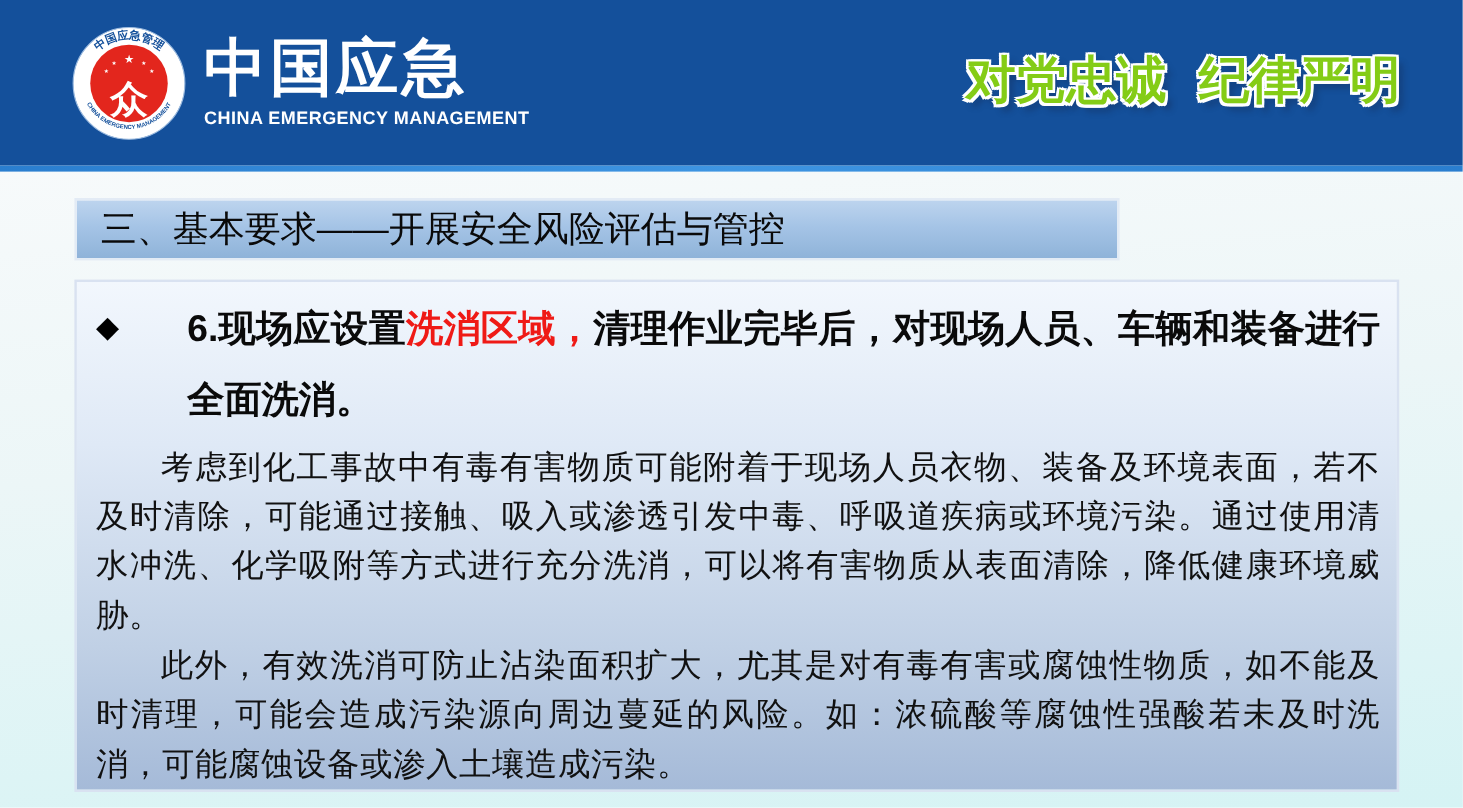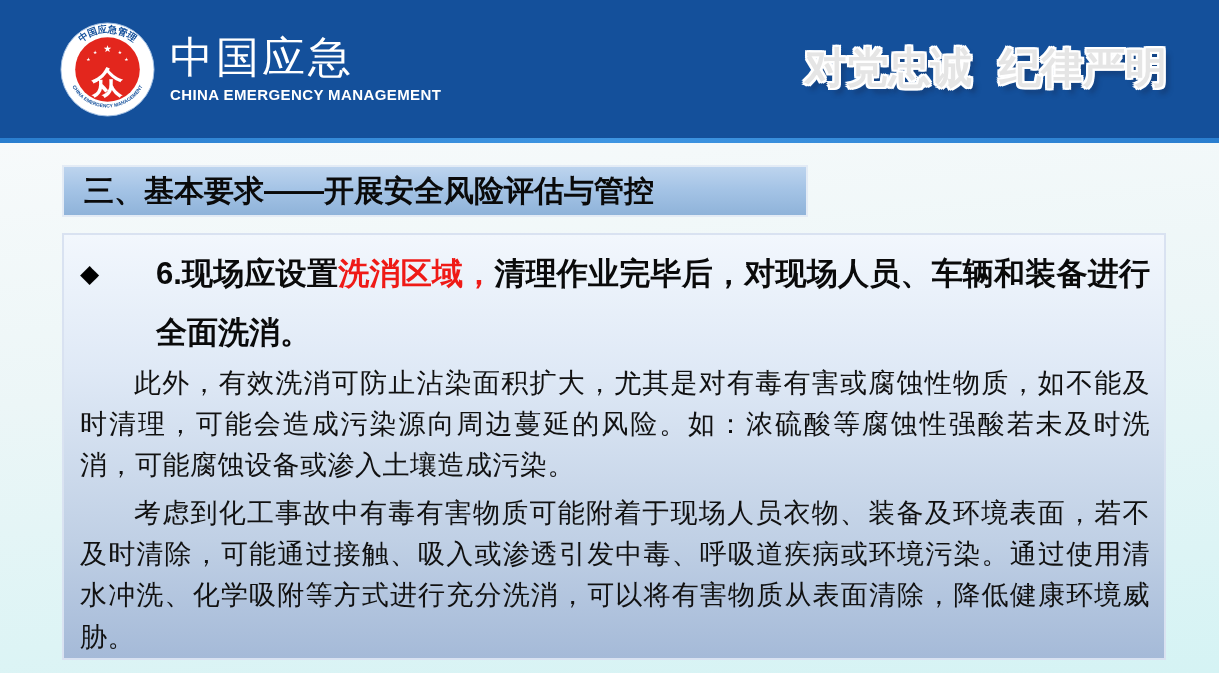--- a/index.html
+++ b/index.html
@@ -12,44 +12,44 @@
   .banner{
     height:138px;background:#14509b;
     display:flex;align-items:center;justify-content:space-between;
     padding:0 52px 0 60px;box-sizing:border-box;
   }
   .banner-strip{height:5px;background:linear-gradient(90deg,#2a7ecf,#3e95e2 50%,#2a7ecf);}
   .logo-group{display:flex;align-items:center;gap:15px;}
   .badge{width:95px;height:95px;flex:0 0 auto;}
   .badge svg{width:95px;height:95px;display:block;}
   .logo-cn{
-    color:#ffffff;font-size:43px;font-weight:normal;line-height:1;
+    color:#ffffff;font-size:52px;font-weight:bold;line-height:1;
     letter-spacing:3px;white-space:nowrap;
   }
   .logo-en{
     color:#ffffff;font-size:15px;font-weight:bold;letter-spacing:.4px;
     margin-top:7px;white-space:nowrap;
   }
   .slogans{
     text-align:right;
     font-family:"Liberation Serif","DejaVu Serif",serif;
     font-weight:bold;font-size:42px;line-height:1.13;
-    color:#e5e5e5;word-spacing:16px;white-space:nowrap;
+    color:#84cc16;word-spacing:16px;white-space:nowrap;
     text-shadow:
       -2px -2px 0 #fff, 2px -2px 0 #fff, -2px 2px 0 #fff, 2px 2px 0 #fff,
       0 -2px 0 #fff, 0 2px 0 #fff, -2px 0 0 #fff, 2px 0 0 #fff,
       5px 6px 5px rgba(20,40,80,.45);
   }
   
   .section-title{
-    margin:22px 0 0 62px;width:746px;height:52px;box-sizing:border-box;
+    margin:22px 0 0 62px;width:871px;height:52px;box-sizing:border-box;
     display:flex;align-items:center;padding-left:20px;
     background:linear-gradient(180deg,#bdd4ee 0%,#a5c4e6 45%,#8fb3d9 100%);
     border:2px solid #e3ebf5;
-    font-size:30px;font-weight:bold;color:#0a0a0a;white-space:nowrap;
+    font-size:30px;font-weight:normal;color:#0a0a0a;white-space:nowrap;
   }
   
   .content-box{
     margin:16px 0 0 62px;width:1104px;height:427px;box-sizing:border-box;
     border:2px solid #d9e2f1;
     background:linear-gradient(180deg,#f2f7fd 0%,#dfe9f6 32%,#c0d0e5 72%,#a5bad8 100%);
     padding:10px 14px 12px 16px;overflow:hidden;
   }
   .bullet-row{display:flex;align-items:flex-start;color:#000;}
   .diamond{
@@ -105,15 +105,15 @@
 </div>
 <div class="banner-strip"></div>
 
 <div class="section-title">三、基本要求——开展安全风险评估与管控</div>
 
 <div class="content-box">
   <div class="bullet-row">
     <span class="diamond">◆</span>
     <div class="bullet-text"><span>6.现场应设置</span><span class="hl">洗消区域，</span><span>清理作业完毕后，对现场人员、车辆和装备进行全面洗消。</span></div>
   </div>
+  <p class="body-para first">考虑到化工事故中有毒有害物质可能附着于现场人员衣物、装备及环境表面，若不及时清除，可能通过接触、吸入或渗透引发中毒、呼吸道疾病或环境污染。通过使用清水冲洗、化学吸附等方式进行充分洗消，可以将有害物质从表面清除，降低健康环境威胁。</p>
   <p class="body-para">此外，有效洗消可防止沾染面积扩大，尤其是对有毒有害或腐蚀性物质，如不能及时清理，可能会造成污染源向周边蔓延的风险。如：浓硫酸等腐蚀性强酸若未及时洗消，可能腐蚀设备或渗入土壤造成污染。</p>
-  <p class="body-para first">考虑到化工事故中有毒有害物质可能附着于现场人员衣物、装备及环境表面，若不及时清除，可能通过接触、吸入或渗透引发中毒、呼吸道疾病或环境污染。通过使用清水冲洗、化学吸附等方式进行充分洗消，可以将有害物质从表面清除，降低健康环境威胁。</p>
 </div>
 
 </body></html>

